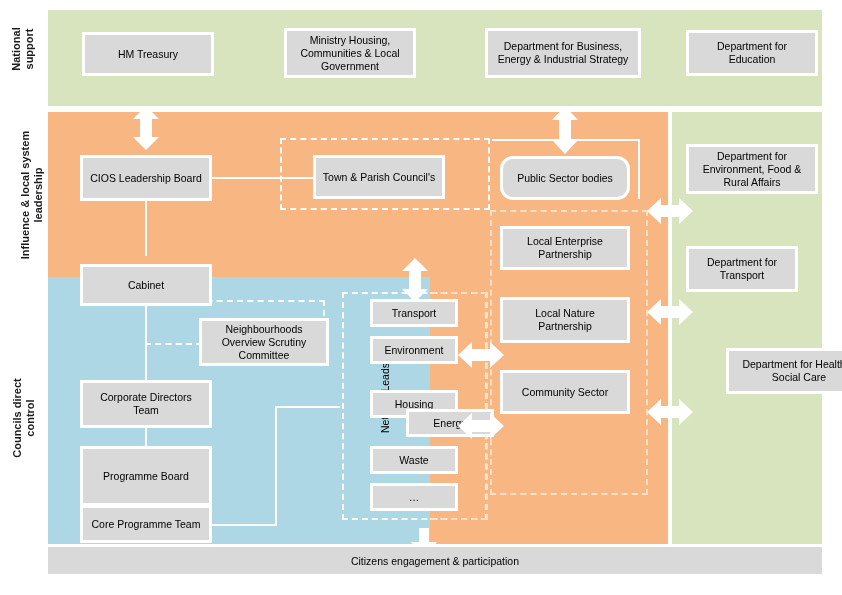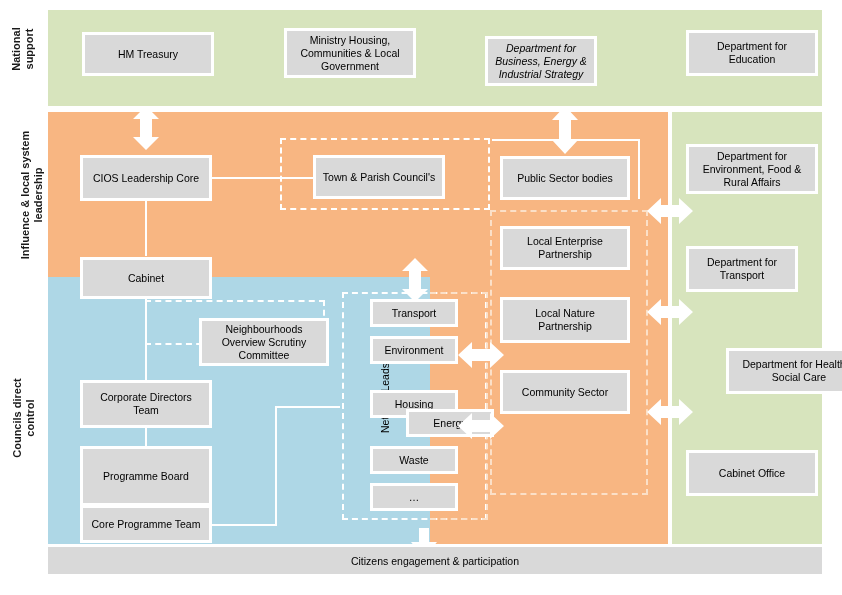--- a/index.html
+++ b/index.html
@@ -156,44 +156,41 @@
   <div class="dash-frame tan" style="left:430px; top:292px; width:58px; height:228px; border-left:none;"></div>
 
   <div class="dash-frame" style="left:145px; top:300px; width:180px; height:45px;"></div>
 
   <div class="node" style="left:82px;  top:32px;  width:132px; height:44px;">
     <span>HM Treasury</span>
   </div>
   <div class="node" style="left:284px; top:28px; width:132px; height:50px;">
     <span>Ministry Housing, Communities &amp; Local Government</span>
   </div>
-  <div class="node" style="left:485px; top:36px; width:112px; height:50px;font-style:italic;">
+  <div class="node" style="left:485px; top:28px; width:156px; height:50px;">
     <span>Department for Business, Energy &amp; Industrial Strategy</span>
   </div>
   <div class="node" style="left:686px; top:30px; width:132px; height:46px;">
     <span>Department for Education</span>
   </div>
 
   <div class="node" style="left:686px; top:144px; width:132px; height:50px;">
     <span>Department for Environment, Food &amp; Rural Affairs</span>
   </div>
   <div class="node" style="left:686px; top:246px; width:112px; height:46px;">
     <span>Department for Transport</span>
   </div>
   <div class="node" style="left:726px; top:348px; width:146px; height:46px;">
     <span>Department for Health &amp; Social Care</span>
   </div>
-  <div class="node" style="left:686px; top:450px; width:132px; height:46px;">
-    <span>Cabinet Office</span>
-  </div>
 
   <div class="node" style="left:80px; top:155px; width:132px; height:46px;">
-    <span>CIOS Leadership Core</span>
-  </div>
-  <div class="node" style="left:80px; top:257px; width:132px; height:42px;">
+    <span>CIOS Leadership Board</span>
+  </div>
+  <div class="node" style="left:80px; top:264px; width:132px; height:42px;">
     <span>Cabinet</span>
   </div>
   <div class="node" style="left:313px; top:155px; width:132px; height:44px;">
     <span>Town &amp; Parish Council's</span>
   </div>
 
   <div class="node" style="left:199px; top:318px; width:130px; height:48px;">
     <span>Neighbourhoods Overview Scrutiny Committee</span>
   </div>
   <div class="node" style="left:80px; top:380px; width:132px; height:48px;">
@@ -220,21 +217,21 @@
   <div class="node" style="left:370px; top:409px; width:88px; height:28px;margin-left:36px;">
     <span>Energy</span>
   </div>
   <div class="node" style="left:370px; top:446px; width:88px; height:28px;">
     <span>Waste</span>
   </div>
   <div class="node" style="left:370px; top:483px; width:88px; height:28px;">
     <span>…</span>
   </div>
 
-  <div class="node" style="left:500px; top:156px; width:130px; height:44px;">
+  <div class="node" style="left:500px; top:156px; width:130px; height:44px;border-radius:13px;">
     <span>Public Sector bodies</span>
   </div>
   <div class="node" style="left:500px; top:226px; width:130px; height:44px;">
     <span>Local Enterprise Partnership</span>
   </div>
   <div class="node" style="left:500px; top:297px; width:130px; height:46px;">
     <span>Local Nature Partnership</span>
   </div>
   <div class="node" style="left:500px; top:370px; width:130px; height:44px;">
     <span>Community Sector</span>

